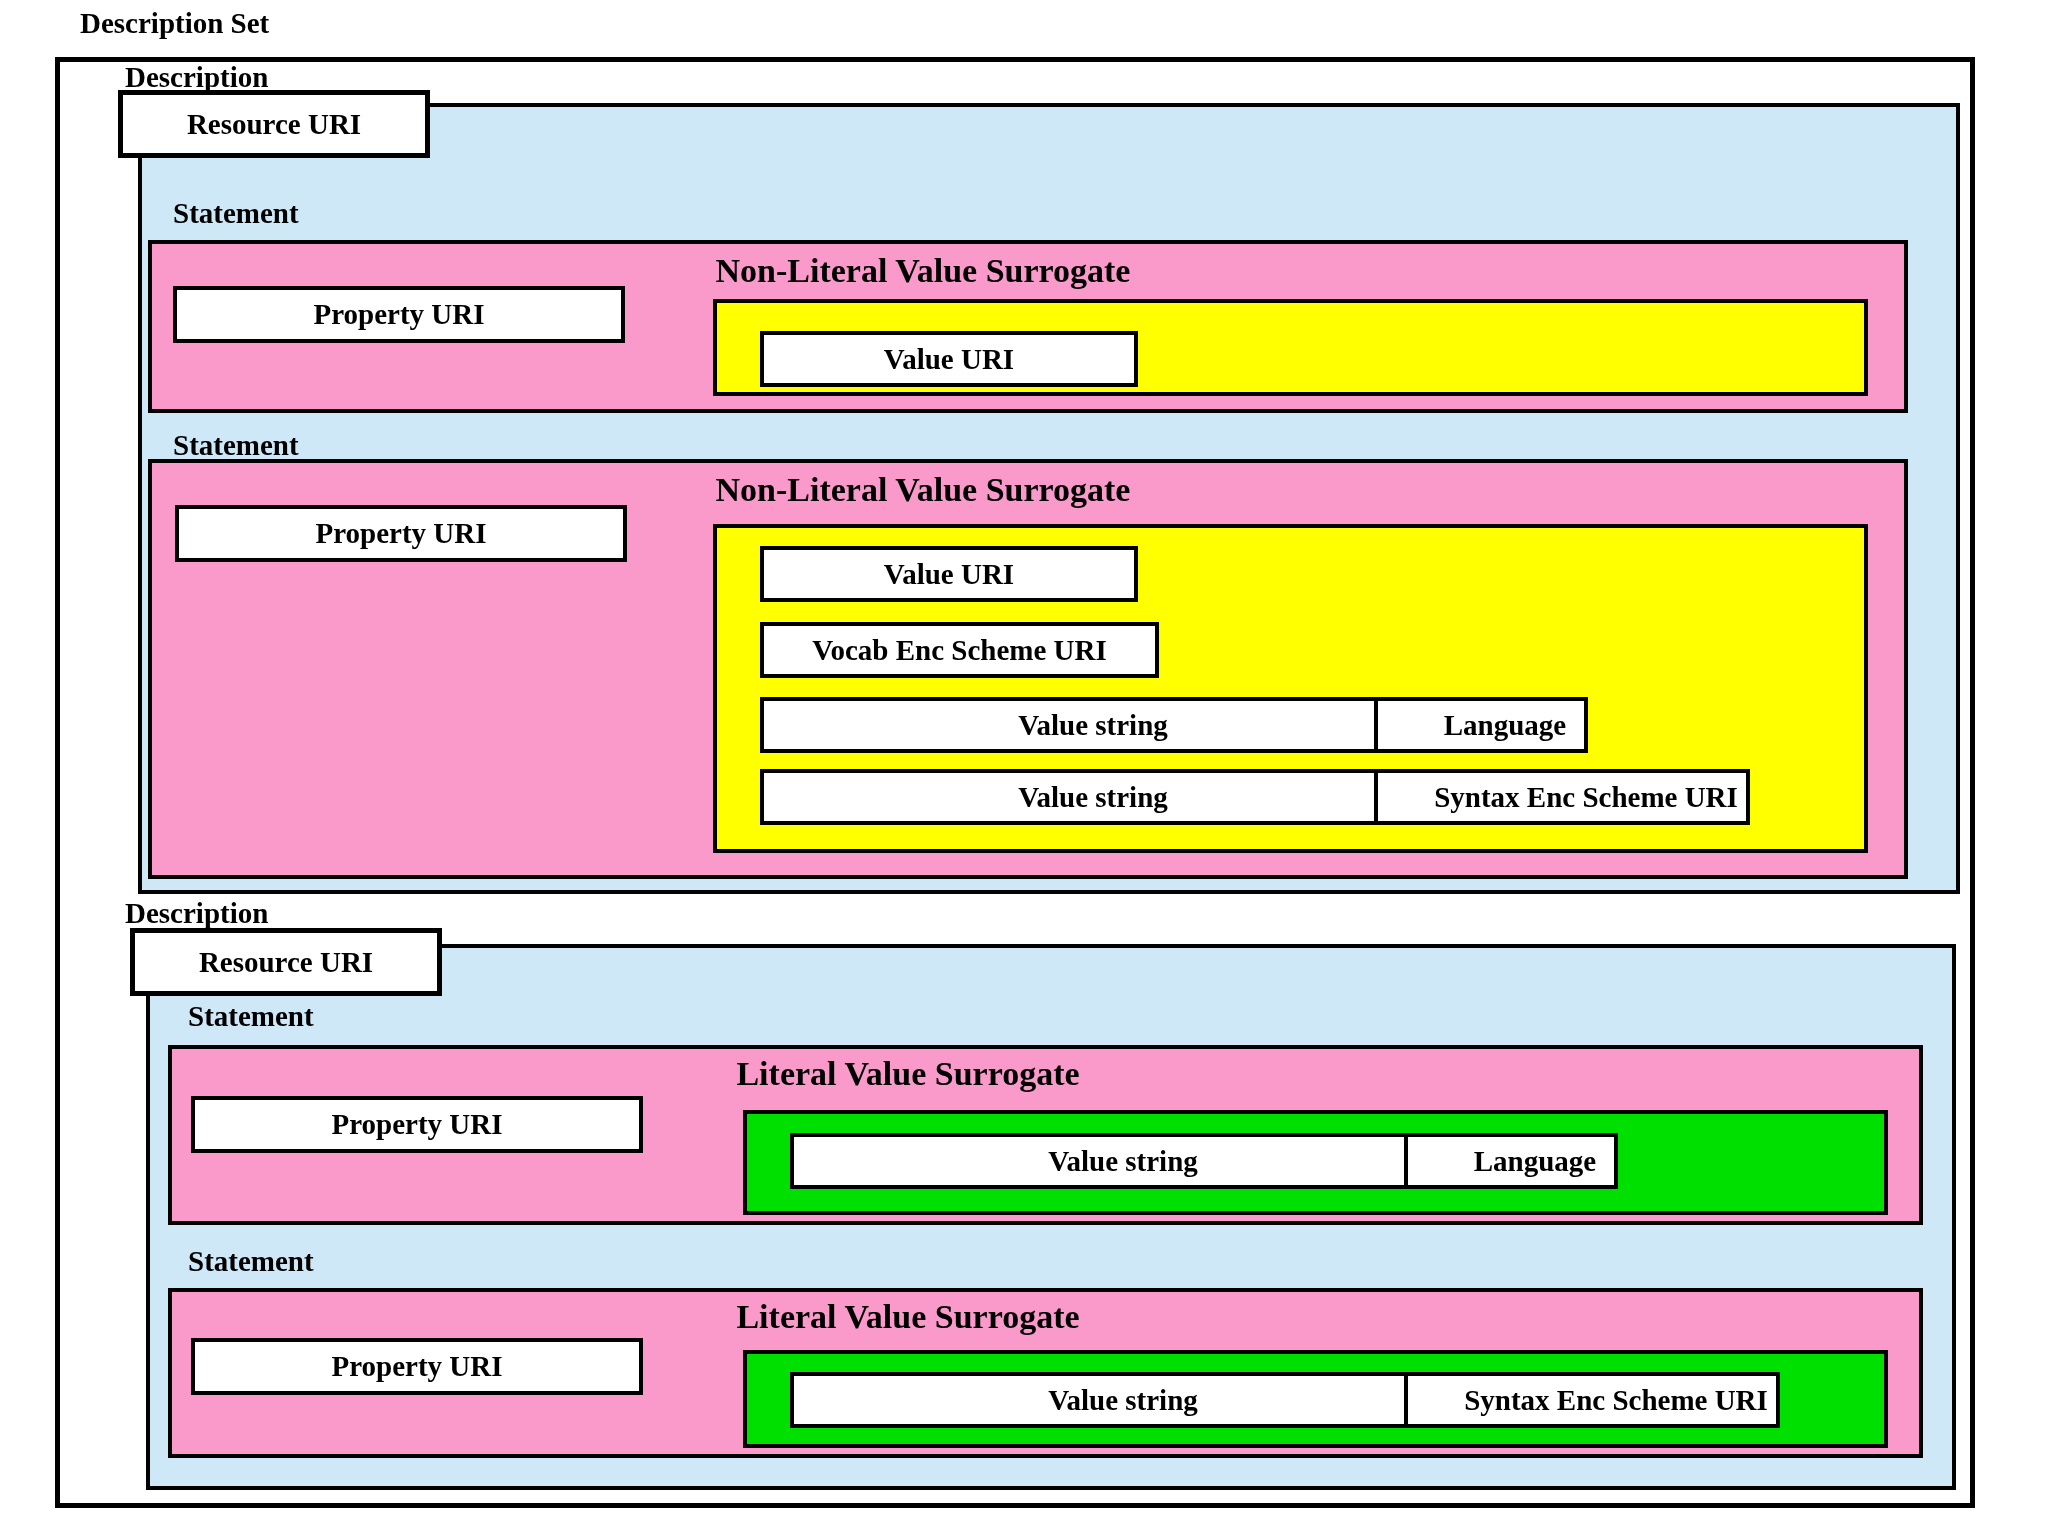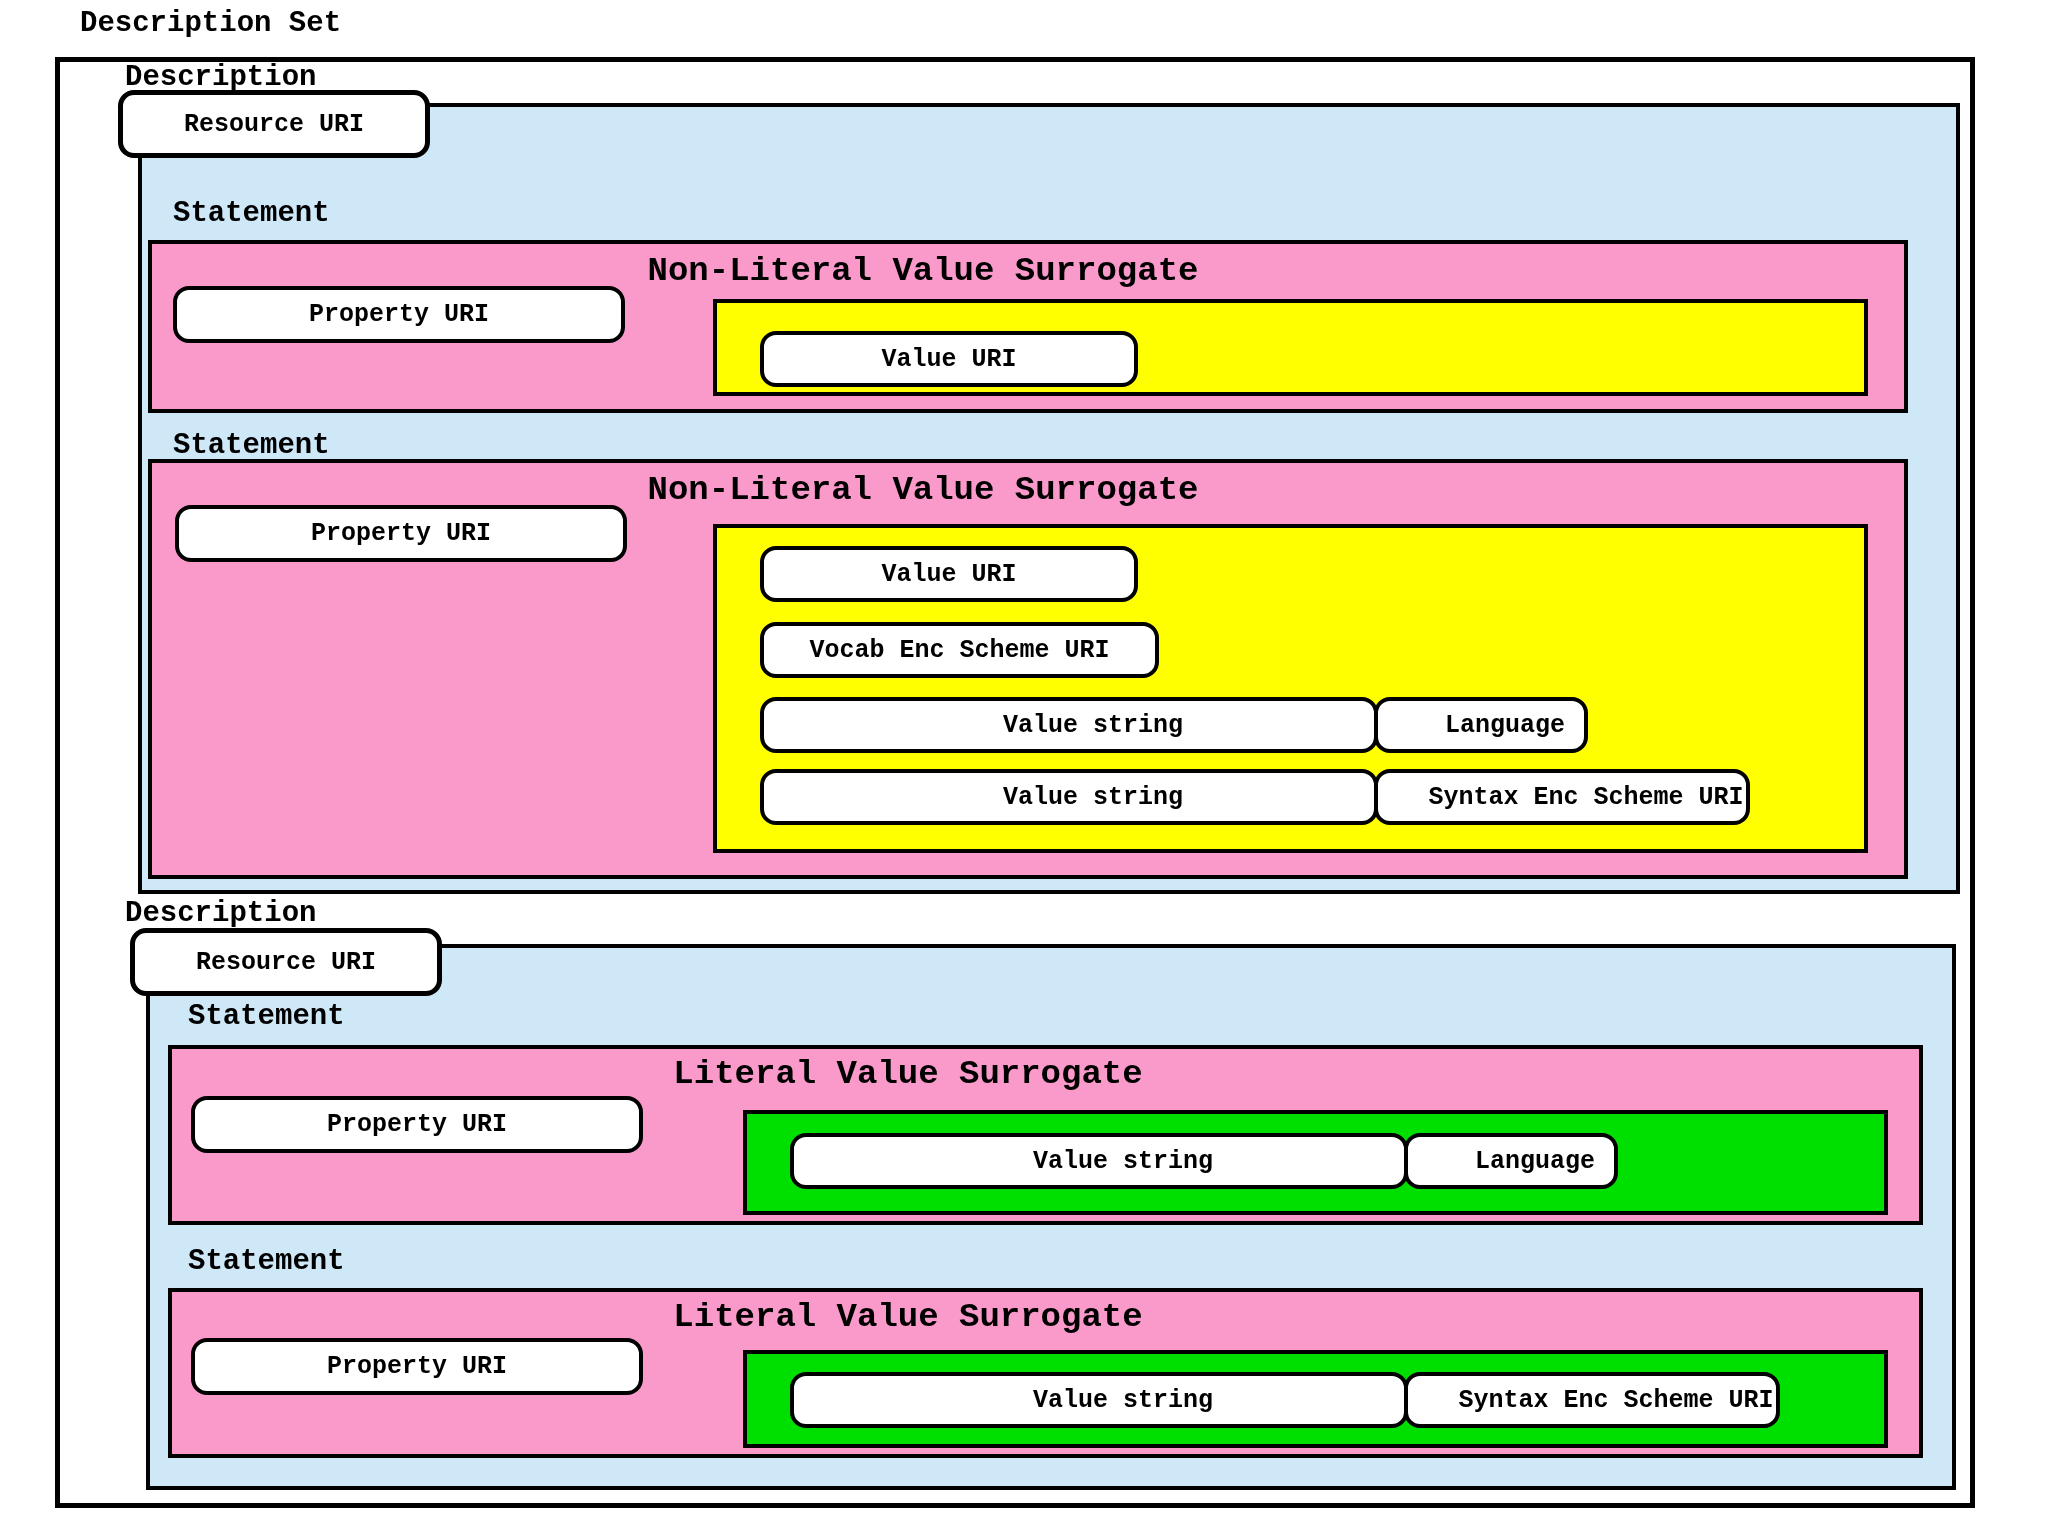--- a/index.html
+++ b/index.html
@@ -1,29 +1,29 @@
 <!DOCTYPE html>
 <html style="--statement-pink: #FA9ACA; --description-blue: #CFE8F8; --surrogate-yellow: #FFFF00; --literal-green: #00E000; --border-black: #000000;"><head>
 <meta charset="utf-8">
 <style>
   html,body{margin:0;padding:0;background:#ffffff;}
   .canvas{
     position:relative;width:2048px;height:1536px;background:#ffffff;
-    font-family:Liberation Mono, monospace;font-weight:bold;color:#000;
+    font-family:Liberation Serif, serif;font-weight:bold;color:#000;
     overflow:hidden;
   }
   .lbl{position:absolute;font-size:29px;line-height:1.1;white-space:nowrap;}
   .box{position:absolute;box-sizing:border-box;border:4px solid var(--border-black,#000);}
   .outer{border-width:5px;background:#ffffff;text-align:center;}
   .blue{background:var(--description-blue,#CFE8F8);margin-left:33px;}
   .pink{background:var(--statement-pink,#FA9ACA);}
   .yellow{background:var(--surrogate-yellow,#FFFF00);}
   .green{background:var(--literal-green,#00E000);}
   .white{background:#ffffff;display:flex;align-items:center;justify-content:center;
-         font-size:25px;white-space:nowrap;border-radius:16px;}
+         font-size:29px;white-space:nowrap;}
   .thick{border-width:5px;}
   .ptitle{position:absolute;font-size:34px;white-space:nowrap;transform:translateX(-50%);}
   .row{position:absolute;display:flex;}
   .row .white{position:static;padding-left:48px;}
   .row .white + .white{margin-left:-4px;}
 </style>
 </head>
 <body>
 
 <div class="canvas">

